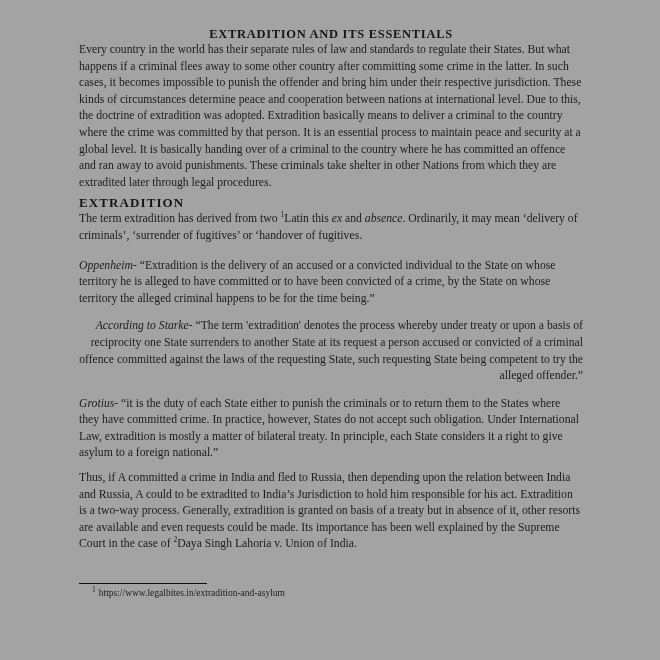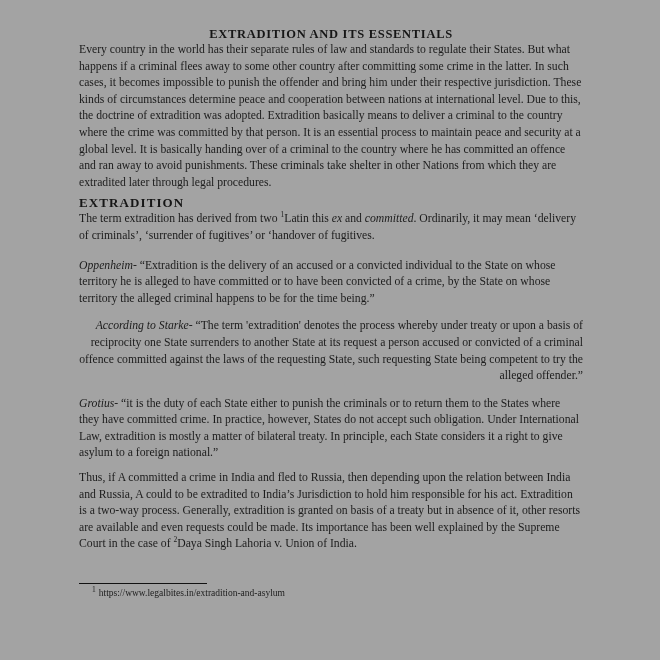--- a/index.html
+++ b/index.html
@@ -69,21 +69,21 @@
 
 <div class="page">
 
   <h1 class="doc-title">EXTRADITION AND ITS ESSENTIALS</h1>
 
 
   <p class="body-para">Every country in the world has their separate rules of law and standards to regulate their States. But what happens if a criminal flees away to some other country after committing some crime in the latter. In such cases, it becomes impossible to punish the offender and bring him under their respective jurisdiction. These kinds of circumstances determine peace and cooperation between nations at international level. Due to this, the doctrine of extradition was adopted. Extradition basically means to deliver a criminal to the country where the crime was committed by that person. It is an essential process to maintain peace and security at a global level. It is basically handing over of a criminal to the country where he has committed an offence and ran away to avoid punishments. These criminals take shelter in other Nations from which they are extradited later through legal procedures.</p>
 
   <h2 class="section-heading heading-extr">EXTRADITION</h2>
 
-  <p class="body-para para-term"><span>The term extradition has derived from two </span><sup class="fn-ref">1</sup><span>Latin this </span><span class="em">ex</span><span> and </span><span class="em">committed</span><span>. Ordinarily, it may mean ‘delivery of criminals’, ‘surrender of fugitives’ or ‘handover of fugitives.</span></p>
+  <p class="body-para para-term"><span>The term extradition has derived from two </span><sup class="fn-ref">1</sup><span>Latin this </span><span class="em">ex</span><span> and </span><span class="em">absence</span><span>. Ordinarily, it may mean ‘delivery of criminals’, ‘surrender of fugitives’ or ‘handover of fugitives.</span></p>
 
   <p class="body-para para-oppenheim"><span class="em">Oppenheim-</span><span> “Extradition is the delivery of an accused or a convicted individual to the State on whose territory he is alleged to have committed or to have been convicted of a crime, by the State on whose territory the alleged criminal happens to be for the time being.”</span></p>
 
   <p class="body-para para-starke"><span class="em">According to Starke-</span><span> “The term 'extradition' denotes the process whereby under treaty or upon a basis of reciprocity one State surrenders to another State at its request a person accused or convicted of a criminal offence committed against the laws of the requesting State, such requesting State being competent to try the alleged offender.”</span></p>
 
   <p class="body-para para-grotius"><span class="em">Grotius-</span><span> “it is the duty of each State either to punish the criminals or to return them to the States where they have committed crime. In practice, however, States do not accept such obligation. Under International Law, extradition is mostly a matter of bilateral treaty. In principle, each State considers it a right to give asylum to a foreign national.”</span></p>
 
   <p class="body-para para-thus"><span>Thus, if A committed a crime in India and fled to Russia, then depending upon the relation between India and Russia, A could to be extradited to India’s Jurisdiction to hold him responsible for his act. Extradition is a two-way process. Generally, extradition is granted on basis of a treaty but in absence of it, other resorts are available and even requests could be made. Its importance has been well explained by the Supreme Court in the case of </span><sup class="fn-ref">2</sup><span>Daya Singh Lahoria v. Union of India.</span></p>
 
   <div class="footnote-rule"></div>

